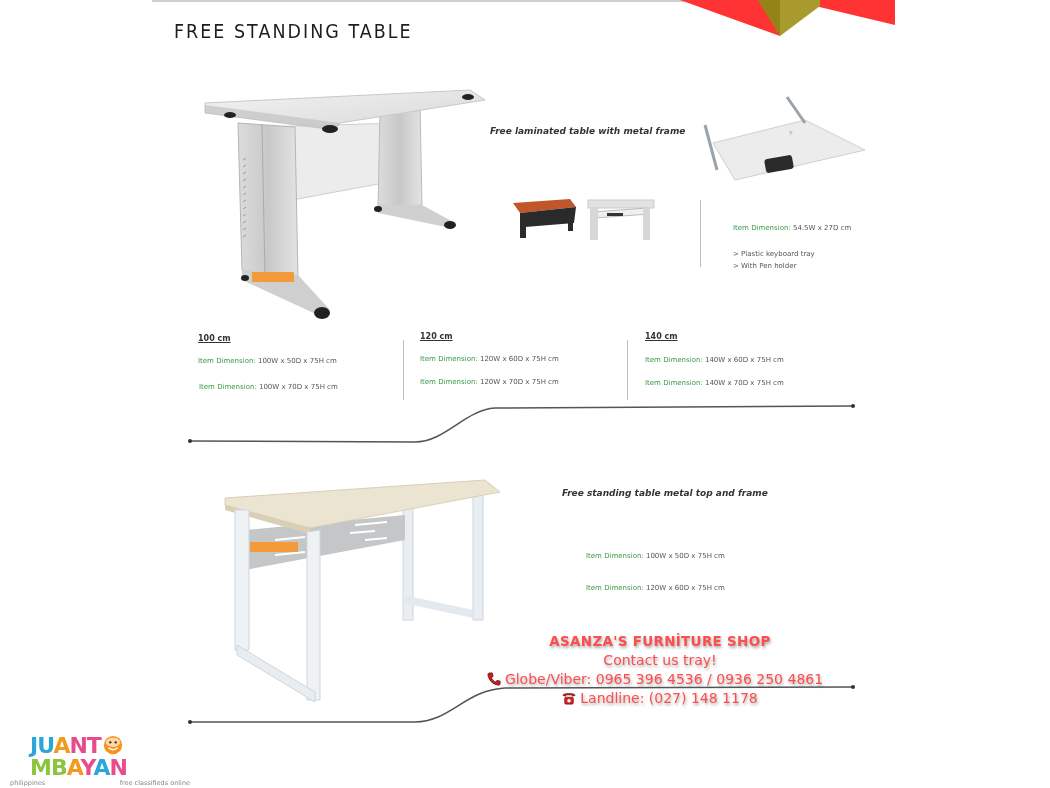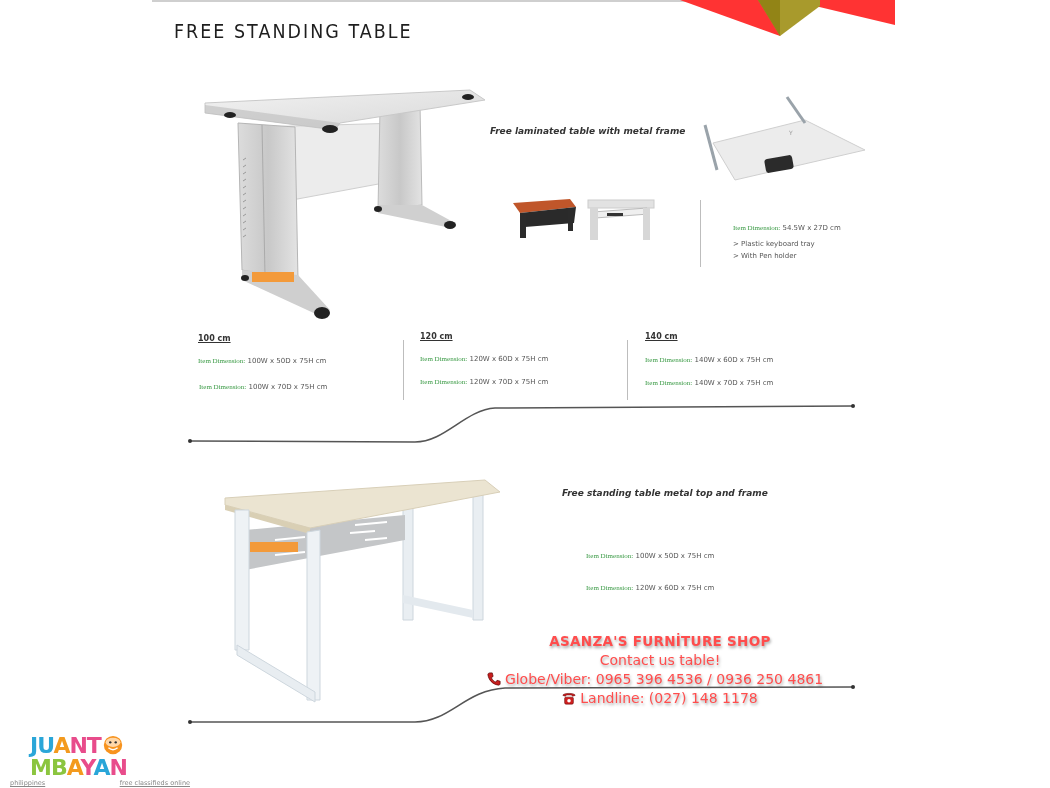--- a/index.html
+++ b/index.html
@@ -14,35 +14,35 @@
     .title { position: absolute; left: 174px; top: 20px; font-family: "DejaVu Sans", sans-serif;
       font-size: 19px; letter-spacing: 2.2px; color: #1e1e1e; font-weight: normal; transform: scaleX(0.92); transform-origin: left; }
 
     .abs { position: absolute; }
 
     .feat-title { font-family: "DejaVu Sans", sans-serif; font-style: italic; font-weight: bold; font-size: 9px; color: #333; }
     .feat-list { list-style: none; margin-top: 5px; margin-left: 10px; }
     .feat-list li { font-size: 7.5px; color: #444; line-height: 13px; }
 
     .dim { font-size: 7px; color: #555; white-space: nowrap; }
-    .dim .lbl { color: #3a9a45; font-family: Liberation Serif, serif; }
+    .dim .lbl { color: #3a9a45; }
 
     .size-title { font-size: 8px; color: #333; text-decoration: underline; font-weight: bold; }
 
     .vline { position: absolute; width: 1px; background: #bdbdbd; }
 
     .contact { position: absolute; left: 470px; top: 632px; width: 380px; text-align: center;
       font-family: "DejaVu Sans", sans-serif; color: #ff4d4d; text-shadow: 1px 2px 3px rgba(0,0,0,0.35); }
     .contact .l { font-size: 14px; line-height: 19px; white-space: nowrap; }
     .contact .l.shop { font-weight: bold; font-size: 13.5px; letter-spacing: 0.3px; }
     .contact .ic { display: inline-block; width: 14px; height: 14px; vertical-align: -2px; margin-right: 4px; }
 
     .logo { position: absolute; left: 10px; top: 735px; width: 185px; height: 50px; }
     .logo .brand { font-family: "DejaVu Sans", sans-serif; font-size: 22px; font-weight: bold; letter-spacing: -1px; line-height: 22px; margin-left: 20px; }
-    .logo .sub { font-size: 6.5px; color: #888; display: flex; justify-content: space-between; width: 180px; margin-top: 0px; text-decoration: underline; }
+    .logo .sub { font-size: 6.5px; color: #888; display: flex; justify-content: space-between; width: 180px; margin-top: 0px; }
   </style>
 </head>
 <body>
 
 <div class="page"></div>
 <div class="top-rule"></div>
 
 <svg class="deco" viewBox="0 0 230 40">
   <polygon points="10,0 110,36 125,0" fill="#ff3333"></polygon>
   <polygon points="120,0 225,25 225,0" fill="#ff3333"></polygon>
@@ -122,21 +122,21 @@
   <polygon points="18,48 110,25 170,55 40,85" fill="#ececec" stroke="#cfcfcf"></polygon>
   <rect x="70" y="62" width="28" height="14" rx="3" fill="#2b2b2b" transform="rotate(-10 84 69)"></rect>
   <line x1="10" y1="30" x2="22" y2="75" stroke="#9aa3aa" stroke-width="3"></line>
   <line x1="92" y1="2" x2="110" y2="28" stroke="#9aa3aa" stroke-width="3"></line>
   <text x="94" y="40" font-size="6" fill="#999">Y</text>
 </svg>
 
 <div class="vline" style="left:700px; top:200px; height:67px;"></div>
 <div class="abs" style="left:733px; top:224px;">
   <div class="dim"><span class="lbl">Item Dimension:</span><span> 54.5W x 27D cm</span></div>
-  <div class="dim" style="margin-top:8px;">&gt; Plastic keyboard tray</div>
+  <div class="dim" style="margin-top:18px;">&gt; Plastic keyboard tray</div>
   <div class="dim" style="margin-top:4px;">&gt; With Pen holder</div>
 </div>
 
 <div class="abs" style="left:198px; top:334px;">
   <div class="size-title">100 cm</div>
   <div class="dim" style="margin-top:14px;"><span class="lbl">Item Dimension:</span><span> 100W x 50D x 75H cm</span></div>
   <div class="dim" style="margin-top:18px; margin-left:1px;"><span class="lbl">Item Dimension:</span><span> 100W x 70D x 75H cm</span></div>
 </div>
 <div class="vline" style="left:403px; top:340px; height:60px;"></div>
 <div class="abs" style="left:420px; top:332px;">
@@ -190,21 +190,21 @@
 </div>
 
 <svg class="abs" style="left:185px; top:678px; width:680px; height:50px;" viewBox="0 0 680 50">
   <path d="M5,44 L230,44 C265,44 280,12 320,10 L668,9" fill="none" stroke="#555" stroke-width="1.6"></path>
   <circle cx="5" cy="44" r="2" fill="#333"></circle>
   <circle cx="668" cy="9" r="2" fill="#333"></circle>
 </svg>
 
 <div class="contact">
   <div class="l shop">ASANZA'S FURNİTURE SHOP</div>
-  <div class="l">Contact us table!</div>
+  <div class="l">Contact us tray!</div>
   <div class="l" style="margin-left:-10px;">
     <svg class="ic" viewBox="0 0 16 16">
         <path d="M3,1 L6,1 L7,5 L5,6.5 C6,9 7.5,10.5 10,11.5 L11.5,9.5 L15,10.5 L15,13.5 C15,14.5 14,15 13,15 C6,14 2,9 1,3 C1,2 2,1 3,1 Z" fill="#c81e1e" stroke="#5a0000" stroke-width="0.8"></path>
       </svg><span>Globe/Viber: 0965 396 4536 / 0936 250 4861</span>
   </div>
   <div class="l">
     <svg class="ic" viewBox="0 0 16 16">
         <path d="M1,5 C1,2 15,2 15,5 L12,6 L11,4.5 L5,4.5 L4,6 Z" fill="#d02020" stroke="#5a0000" stroke-width="0.6"></path>
         <rect x="3" y="7" width="10" height="8" rx="1.5" fill="#d02020" stroke="#5a0000" stroke-width="0.6"></rect>
         <circle cx="8" cy="11" r="2" fill="#fff"></circle>

